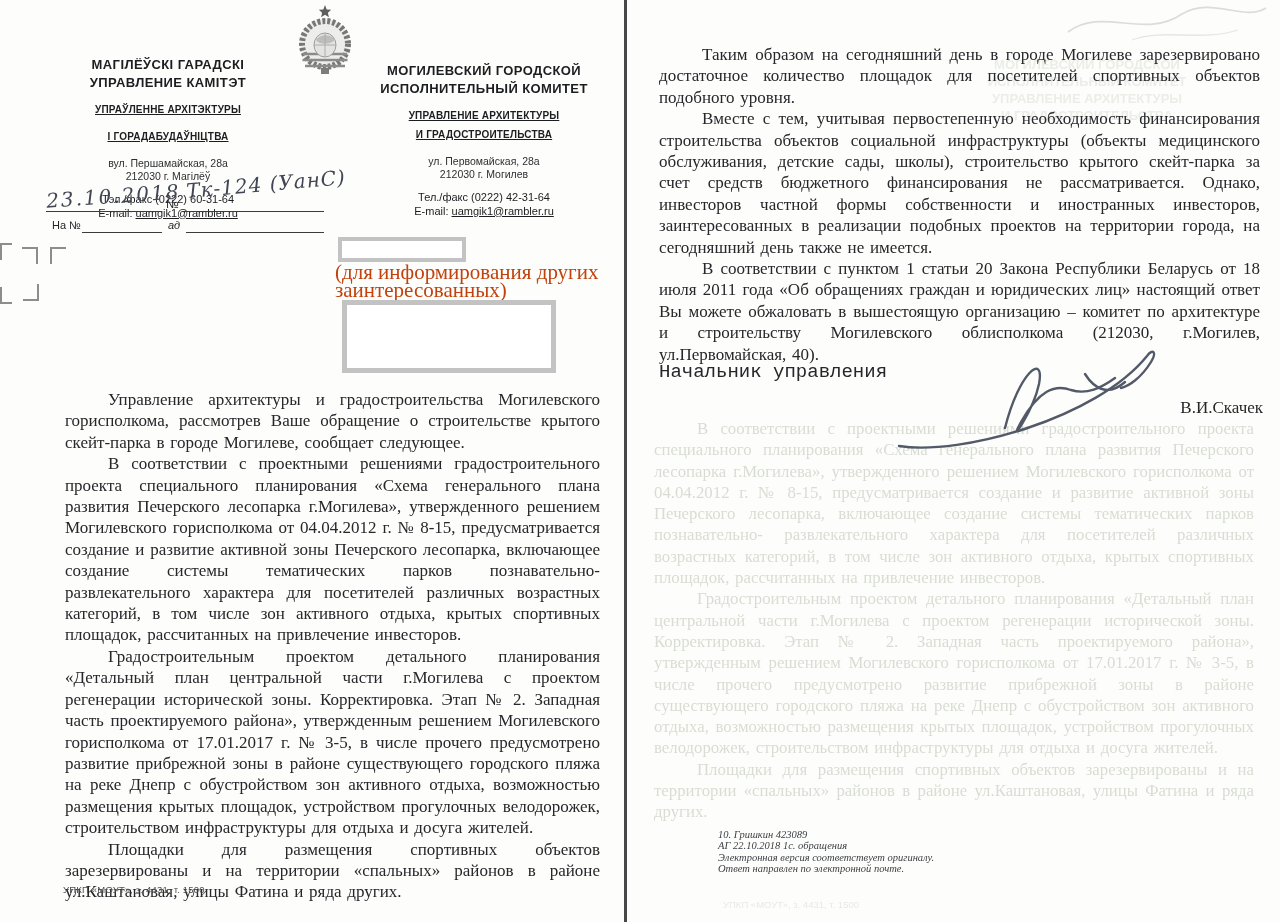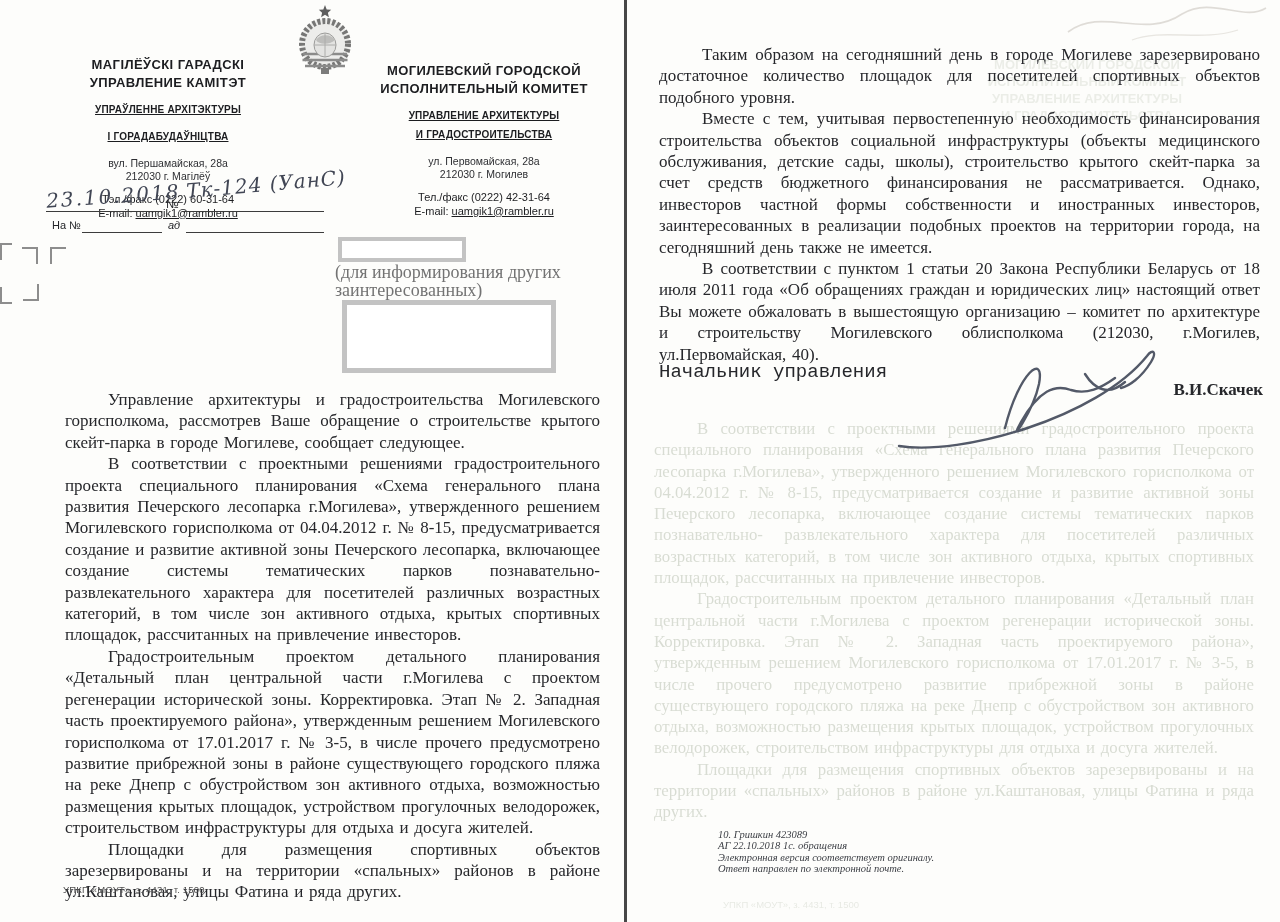--- a/index.html
+++ b/index.html
@@ -44,32 +44,32 @@
   
   .corner{position:absolute;width:14px;height:15px;}
   .c-tl1{left:0;top:243px;border-top:2px solid #8d8d8d;border-left:2px solid #8d8d8d;width:10px;}
   .c-tr{left:22px;top:247px;border-top:2px solid #8d8d8d;border-right:2px solid #8d8d8d;}
   .c-tl2{left:50px;top:247px;border-top:2px solid #8d8d8d;border-left:2px solid #8d8d8d;}
   .c-br{left:23px;top:284px;border-bottom:2px solid #8d8d8d;border-right:2px solid #8d8d8d;}
   .c-bl{left:0;top:287px;border-bottom:2px solid #8d8d8d;border-left:2px solid #8d8d8d;width:10px;}
   .redact{position:absolute;background:#fff;border:5px solid #c3c3c3;}
   .redact1{left:338px;top:237px;width:120px;height:17px;border-width:4px;}
   .redact2{left:342px;top:300px;width:204px;height:63px;}
-  .addr-note{position:absolute;left:335px;top:263px;font-size:18px;line-height:18px;color:#737373;}
+  .addr-note{position:absolute;left:335px;top:263px;font-size:21px;line-height:18px;color:#c2410c;}
 
   
   .bodytext p{margin:0;text-indent:43px;text-align:justify;font-size:17px;line-height:21.4px;word-spacing:1.5px;}
   .body1{position:absolute;left:65px;top:389px;width:535px;}
   .body2{position:absolute;left:32px;top:44px;width:601px;z-index:2;}
 
   .print-footer{position:absolute;left:63px;top:884px;font-family:"Liberation Sans", sans-serif;font-size:9.5px;color:#4f4f4f;letter-spacing:.2px;}
 
   
   .signoff{position:absolute;left:32px;top:362px;font-size:19px;line-height:21.4px;z-index:2;font-family:Liberation Mono, monospace;}
-  .sign-name{position:absolute;right:17px;top:380px;font-size:17px;z-index:2;font-weight:bold;}
+  .sign-name{position:absolute;right:17px;top:398px;font-size:17px;z-index:2;}
   .signature-svg{position:absolute;left:262px;top:344px;width:336px;height:118px;z-index:3;}
   .footer2{position:absolute;left:91px;top:829px;font-size:10.5px;line-height:11.3px;color:#3b3e44;z-index:2;}
   .footer2 div{white-space:nowrap;font-style:italic;}
 
   .bleed{color:#778669;filter:blur(.5px);pointer-events:none;}
   .bleed-top{position:absolute;left:290px;top:56px;width:340px;opacity:.13;
     font-family:"Liberation Sans", sans-serif;font-weight:bold;font-size:13px;line-height:17px;text-align:center;z-index:1;}
   .bleed-body{position:absolute;left:27px;top:418px;width:600px;opacity:.27;z-index:1;overflow:hidden;height:500px;}
   .bleed-body p{margin:0;text-indent:43px;text-align:justify;font-size:16.8px;line-height:21.3px;word-spacing:1.5px;}
   .bleed-foot{position:absolute;left:96px;top:899px;opacity:.16;font-family:"Liberation Sans", sans-serif;font-size:9.5px;z-index:1;}

